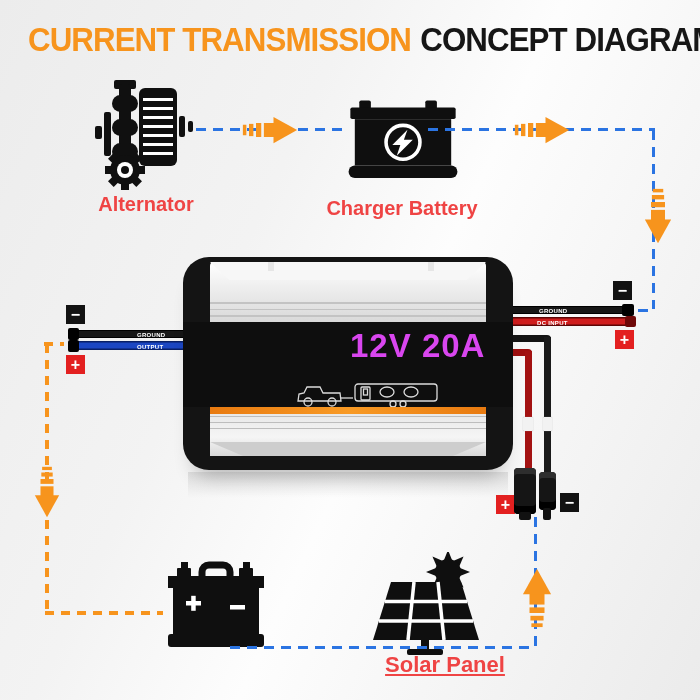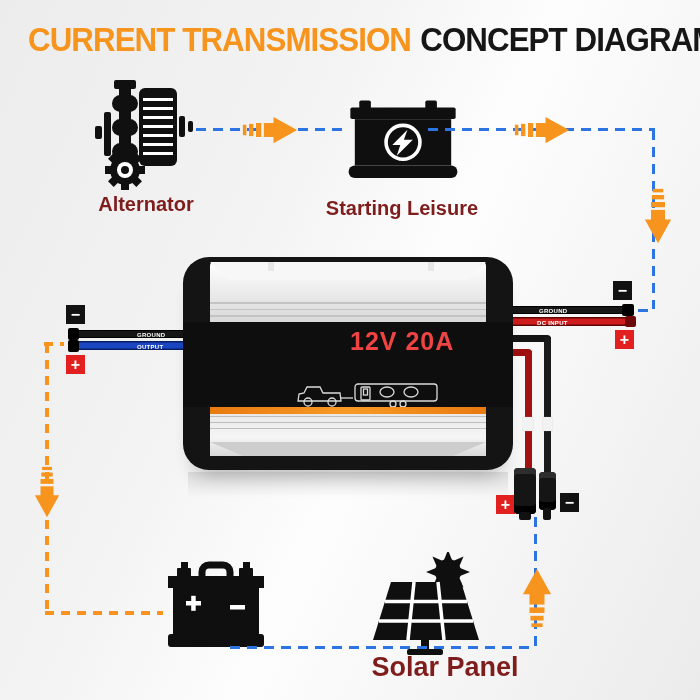--- a/index.html
+++ b/index.html
@@ -13,21 +13,21 @@
   
   .title{
     position:absolute;top:20px;left:0;width:700px;margin:0;text-align:center;
     font-size:34px;font-weight:900;letter-spacing:-1px;white-space:nowrap;
     transform:scaleX(.92);
   }
   .t-orange{color:#F7941D;margin-right:10px;}
   .t-black{color:#161616;}
 
   
-  .node-label{position:absolute;font-size:20px;font-weight:700;color:#7f1d1d;text-align:center;}
+  .node-label{position:absolute;font-size:20px;font-weight:700;color:#ef4444;text-align:center;}
 
   
   .dash{position:absolute;}
   .bh{height:3px;background:repeating-linear-gradient(90deg,#2B74E2 0 10px,transparent 10px 17px);}
   .bv{width:3px;background:repeating-linear-gradient(180deg,#2B74E2 0 10px,transparent 10px 17px);}
   .oh{height:4px;background:repeating-linear-gradient(90deg,#F7941D 0 9px,transparent 9px 16px);}
   .ov{width:4px;background:repeating-linear-gradient(180deg,#F7941D 0 9px,transparent 9px 16px);}
 
   .ff{position:absolute;}
   .ff svg{display:block;}
@@ -85,21 +85,21 @@
   }
   .notch{position:absolute;width:6px;background:#e6e6e6;}
   .band{position:absolute;left:0;right:0;top:65px;height:85px;background:#0e0e0e;}
   .brand{position:absolute;left:44px;top:7px;display:flex;align-items:center;gap:6px;
     color:#fff;font-weight:800;font-size:15px;letter-spacing:.3px;}
   .pill{
     position:absolute;left:43px;top:33px;padding:4px 11px;border-radius:9px;
     background:linear-gradient(#f9a433,#ee7d0c);
     color:#241300;font-size:11.5px;font-weight:700;white-space:nowrap;
   }
-  .rating{position:absolute;left:167px;top:5px;color:#ef4444;font-size:25px;font-weight:900;letter-spacing:1px;}
+  .rating{position:absolute;left:167px;top:5px;color:#d946ef;font-size:33px;font-weight:900;letter-spacing:1px;}
   .truck{position:absolute;left:112px;top:60px;opacity:.85;}
   .stripe{position:absolute;left:27px;top:150px;width:276px;height:7px;
     background:linear-gradient(90deg,#e87a10,#f89a25 50%,#e87a10);}
   .reflection{position:absolute;left:188px;top:472px;width:320px;height:26px;
     background:linear-gradient(rgba(110,110,110,.35),rgba(255,255,255,0));opacity:.5;}
 
   .icon{position:absolute;}
 </style>
 </head>
 <body>
@@ -192,22 +192,22 @@
       <line x1="46" y1="30" x2="40" y2="88"></line>
       <line x1="70" y1="30" x2="76" y2="88"></line>
       <line x1="17" y1="49.5" x2="99" y2="49.5"></line>
       <line x1="11" y1="69" x2="105" y2="69"></line>
     </g>
     <rect x="53" y="88" width="8" height="10" fill="#0f0f0f"></rect>
     <rect x="39" y="97" width="36" height="6" rx="2" fill="#0f0f0f"></rect>
   </svg>
 
   <div class="node-label" style="left:66px;top:193px;width:160px;">Alternator</div>
-  <div class="node-label" style="left:312px;top:197px;width:180px;">Starting Leisure</div>
-  <div class="node-label" style="left:355px;top:652px;width:180px;font-size:27px;">Solar Panel</div>
+  <div class="node-label" style="left:312px;top:197px;width:180px;">Charger Battery</div>
+  <div class="node-label" style="left:355px;top:652px;width:180px;font-size:22px;text-decoration:underline;">Solar Panel</div>
 
   <div class="dash bh" style="left:196px;top:128px;width:149px;"></div>
   <div class="dash bh" style="left:428px;top:128px;width:227px;"></div>
   <div class="dash bv" style="left:652px;top:130px;height:179px;"></div>
   <div class="dash bh" style="left:638px;top:309px;width:17px;"></div>
 
   <div class="dash oh" style="left:44px;top:342px;width:20px;"></div>
   <div class="dash ov" style="left:45px;top:344px;height:270px;"></div>
   <div class="dash oh" style="left:45px;top:611px;width:118px;"></div>
 

